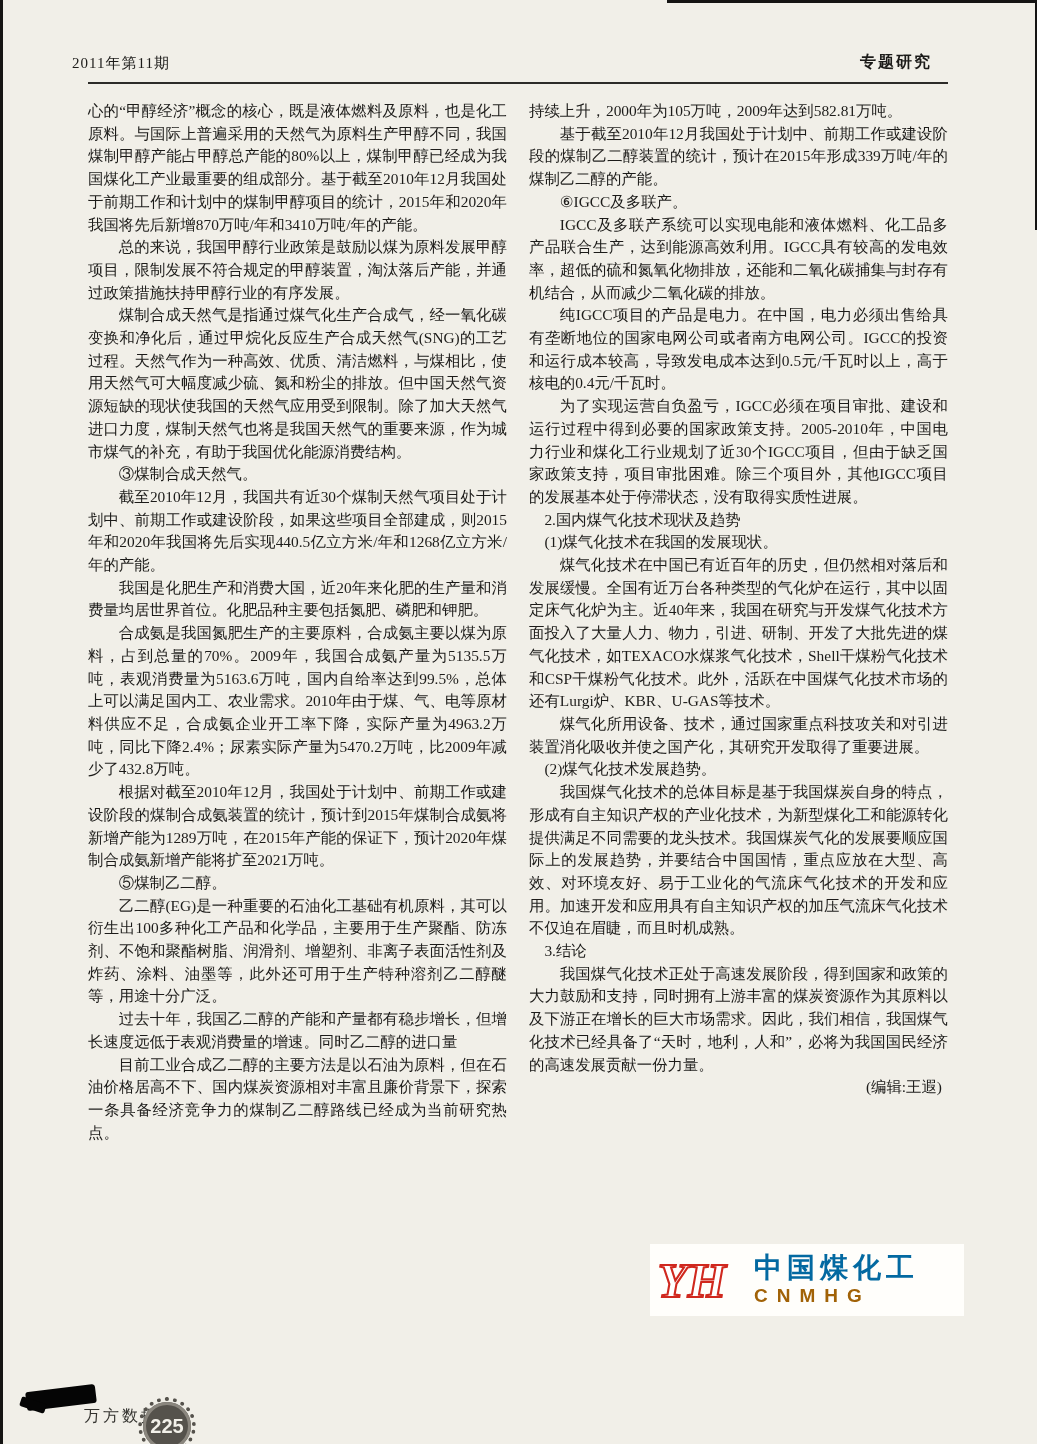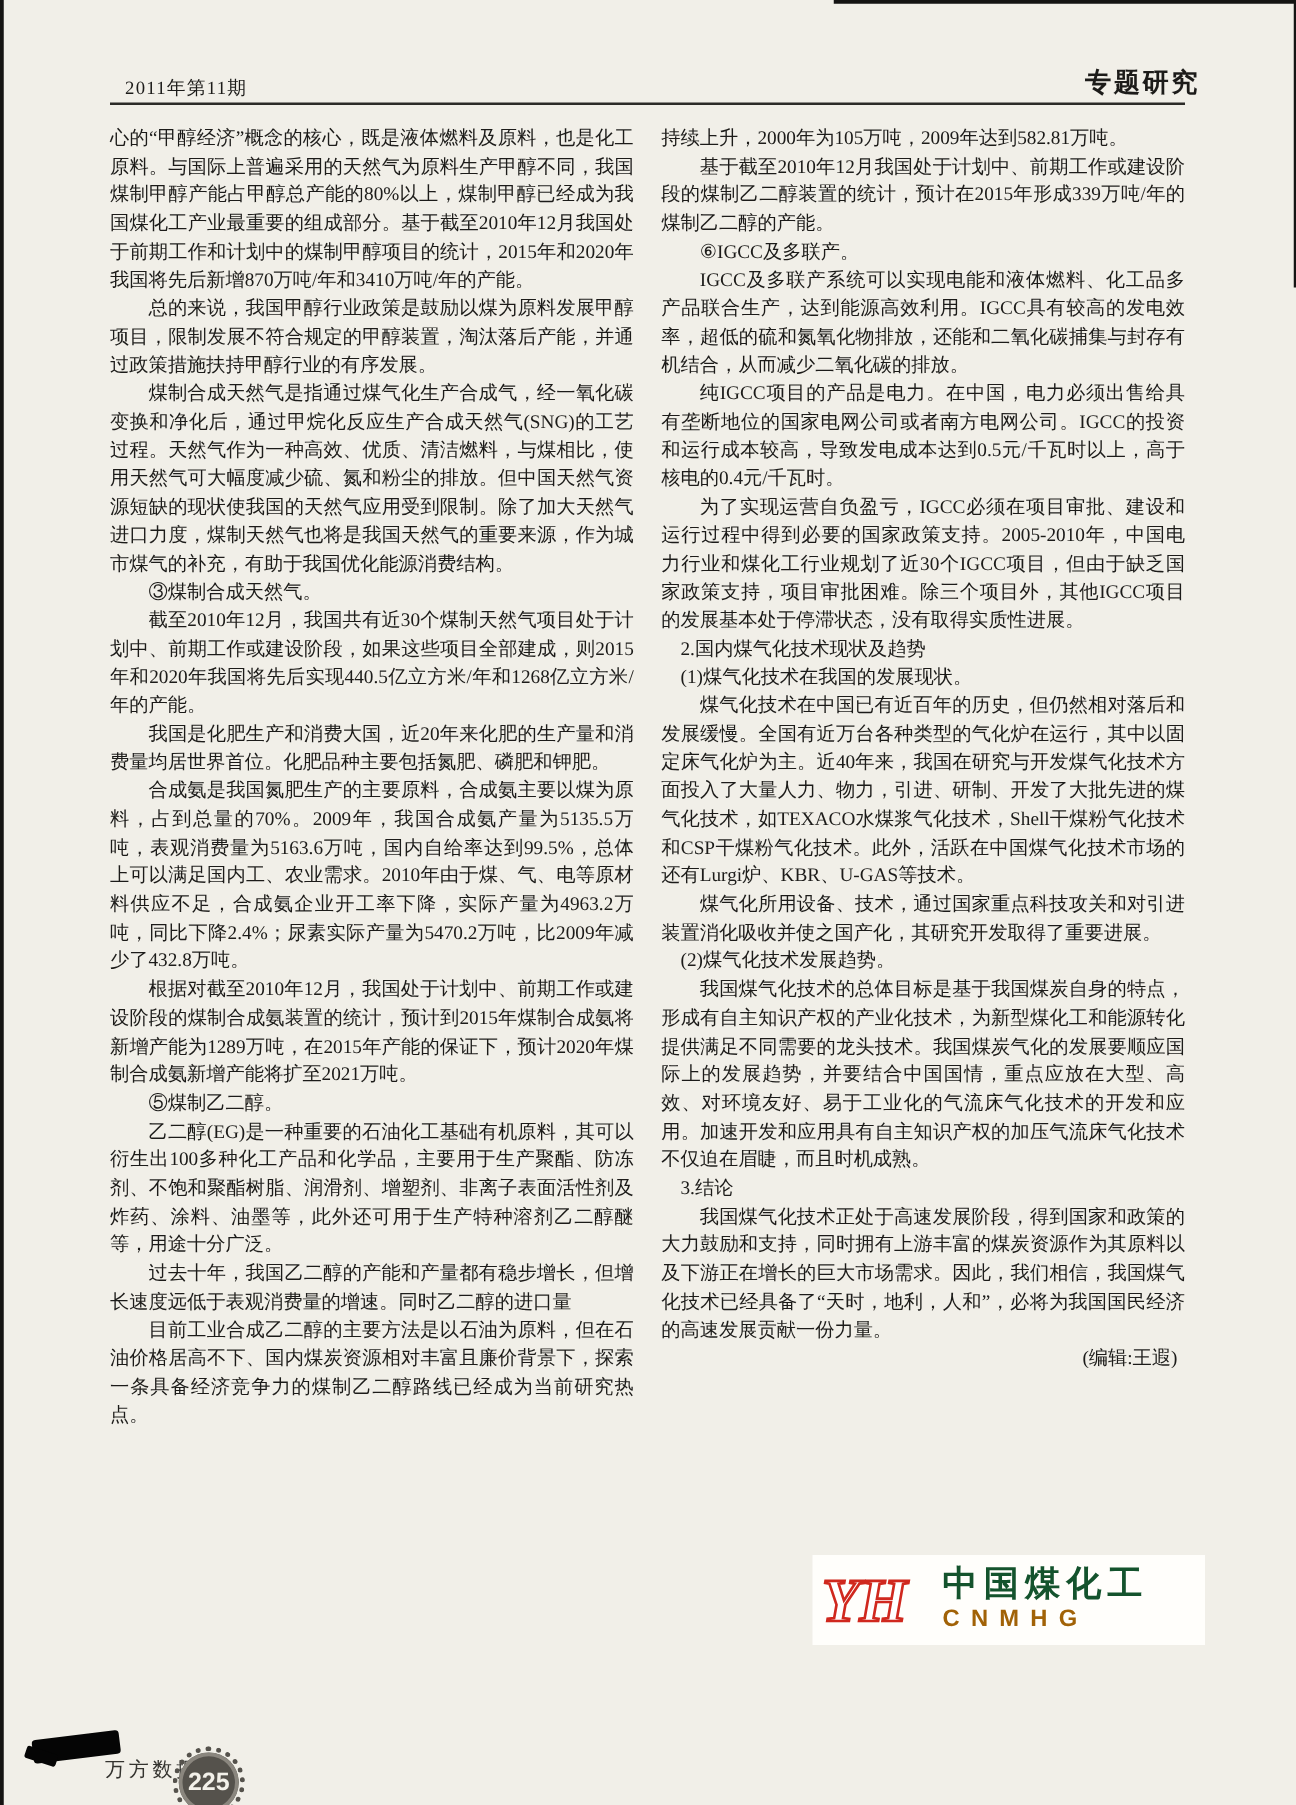--- a/index.html
+++ b/index.html
@@ -13,23 +13,23 @@
     color:#1c1b19;
   }
   
   .edge-left{position:absolute;left:0;top:0;width:3px;height:100%;background:#151413;}
   .edge-top-right{position:absolute;right:0;top:0;width:370px;height:3px;background:#151413;}
   .edge-right{position:absolute;right:0;top:0;width:2px;height:230px;background:#151413;}
   .corner-blot{position:absolute;left:26px;top:1388px;width:70px;height:19px;background:#050505;transform:rotate(-7deg);border-radius:3px;}
   .corner-blot2{position:absolute;left:20px;top:1400px;width:26px;height:10px;background:#050505;transform:rotate(18deg);border-radius:2px;}
 
   
-  .header{position:absolute;left:100px;top:52px;width:860px;display:flex;justify-content:space-between;align-items:flex-end;}
+  .header{position:absolute;left:72px;top:52px;width:860px;display:flex;justify-content:space-between;align-items:flex-end;}
   .header .issue{font-size:15px;letter-spacing:1px;}
-  .header .col-title{font-size:21px;font-weight:bold;letter-spacing:2px;}
+  .header .col-title{font-size:16px;font-weight:bold;letter-spacing:2px;}
   .header-rule{position:absolute;left:88px;top:82px;width:860px;height:2px;background:#2c2b28;}
 
   
   .columns{position:absolute;left:88px;top:100px;width:872px;display:flex;gap:22px;}
   .col{width:419px;font-size:15.4px;line-height:22.7px;text-align:justify;text-justify:inter-ideograph;}
   .col p{margin:0;}
   .col p.indent{text-indent:2em;}
   .col p.noindent{text-indent:0;}
   .col p.sect{text-indent:1em;}
   .col p.right{text-align:right;text-indent:0;padding-right:6px;}
@@ -109,21 +109,21 @@
         <p class="indent">我国煤气化技术正处于高速发展阶段，得到国家和政策的大力鼓励和支持，同时拥有上游丰富的煤炭资源作为其原料以及下游正在增长的巨大市场需求。因此，我们相信，我国煤气化技术已经具备了“天时，地利，人和”，必将为我国国民经济的高速发展贡献一份力量。</p>
         <p class="right">(编辑:王遐)</p>
       </div>
   </div>
 
   <div class="watermark">
     <svg class="wm-logo" viewBox="0 0 104 64" width="88" height="60" aria-hidden="true">
       <text x="2" y="52" font-size="58" font-weight="bold" font-style="italic" fill="#ffffff" stroke="#d0281e" stroke-width="2.5" font-family="Liberation Serif, DejaVu Serif, serif">YH</text>
     </svg>
     <div class="wm-text">
-      <span class="wm-title" style="color:#14532d;">中国煤化工</span>
+      <span class="wm-title" style="color:#0369a1;">中国煤化工</span>
       <span class="wm-sub" style="color:#a16207;">CNMHG</span>
     </div>
   </div>
 
   <span class="wanfang">万方数据</span>
   <div class="stamp">225</div>
 
 </div>
 
 </body></html>

